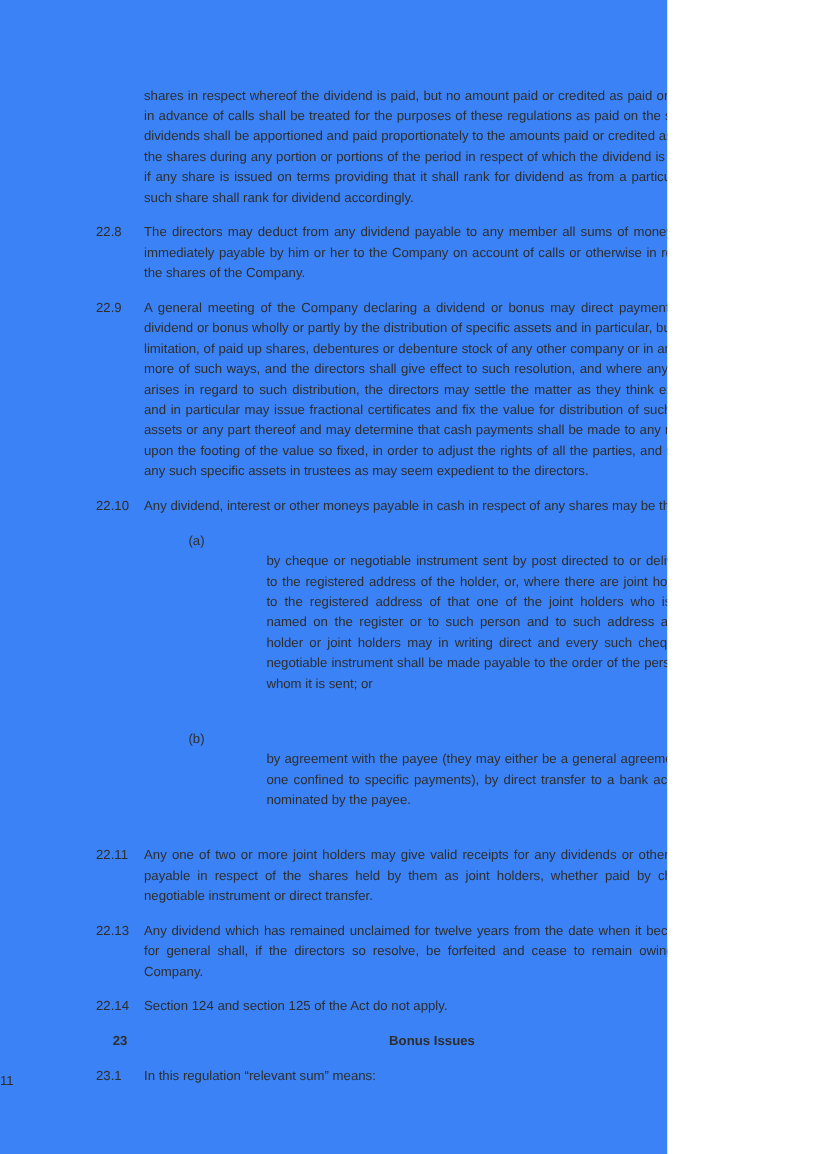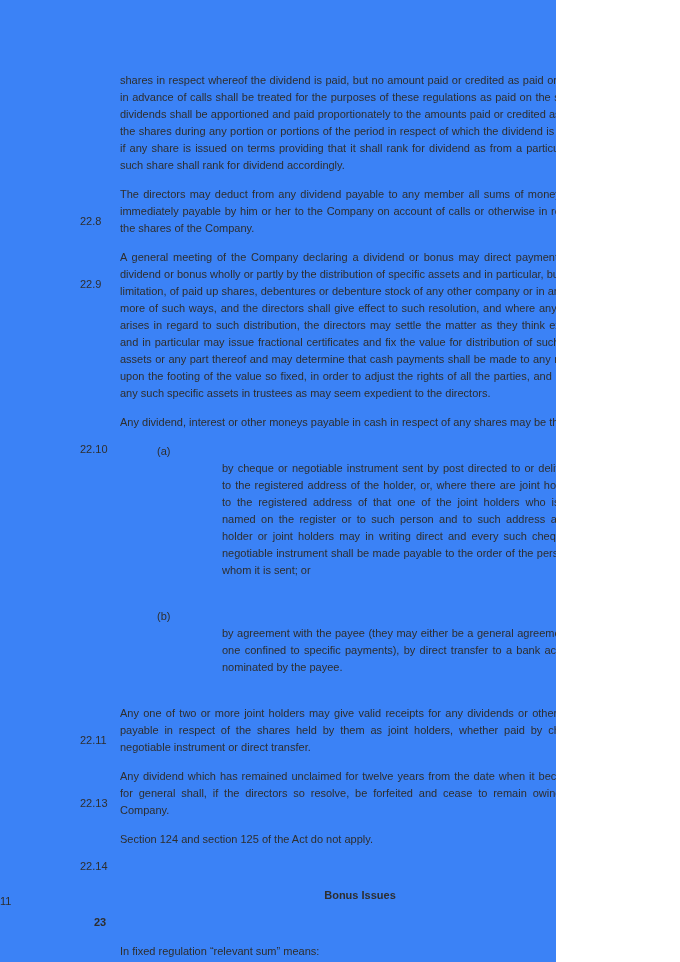--- a/index.html
+++ b/index.html
@@ -31,21 +31,20 @@
     margin-left: 40px;
     text-align: justify;
   }
   .clause {
     display: flex;
     align-items: flex-start;
   }
   .clause-num {
     flex: 0 0 40px;
     width: 40px;
-    margin-top: 27px;
   }
   .clause-body {
     flex: 1;
     min-width: 0;
   }
   .clause-text {
     margin: 0;
     text-align: justify;
   }
   .subclause {
@@ -137,20 +136,20 @@
     <div class="block clause heading">
       <div class="clause-num">23</div>
       <div class="clause-body">
         <p class="clause-text">Bonus Issues</p>
       </div>
     </div>
 
     <div class="block clause">
       <div class="clause-num">23.1</div>
       <div class="clause-body">
-        <p class="clause-text">In fixed regulation “relevant sum” means:</p>
+        <p class="clause-text">In this regulation “relevant sum” means:</p>
       </div>
     </div>
 
   </div>
 
   <div class="page-number">11</div>
 </div>
 
 </body></html>

